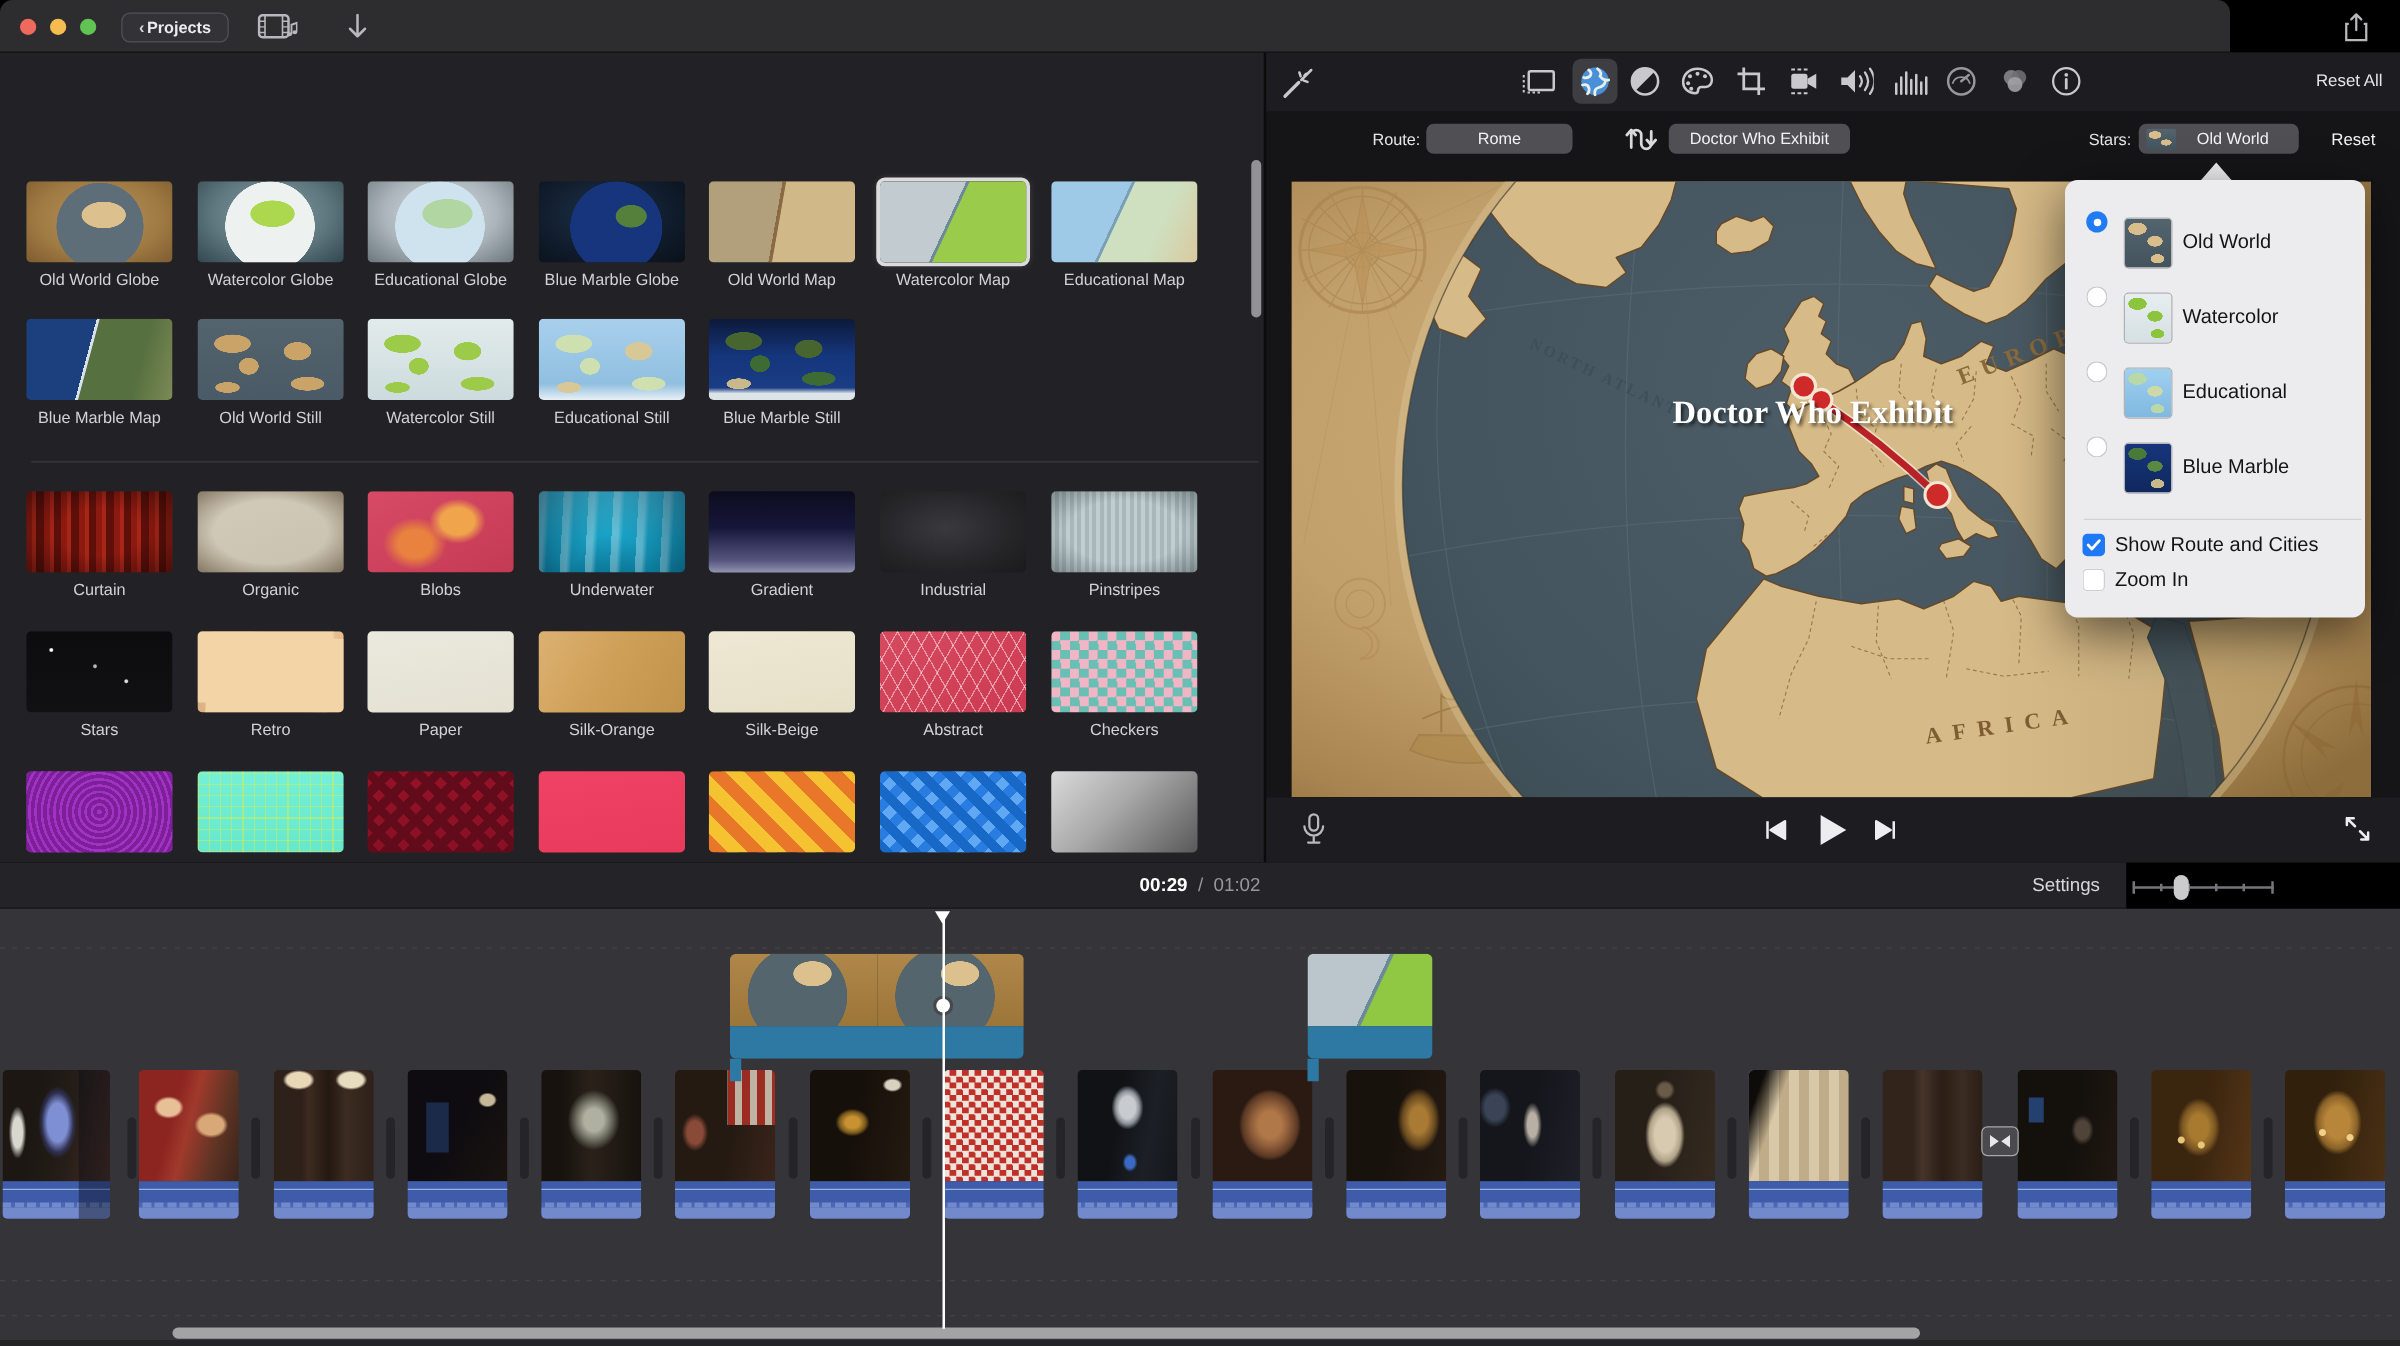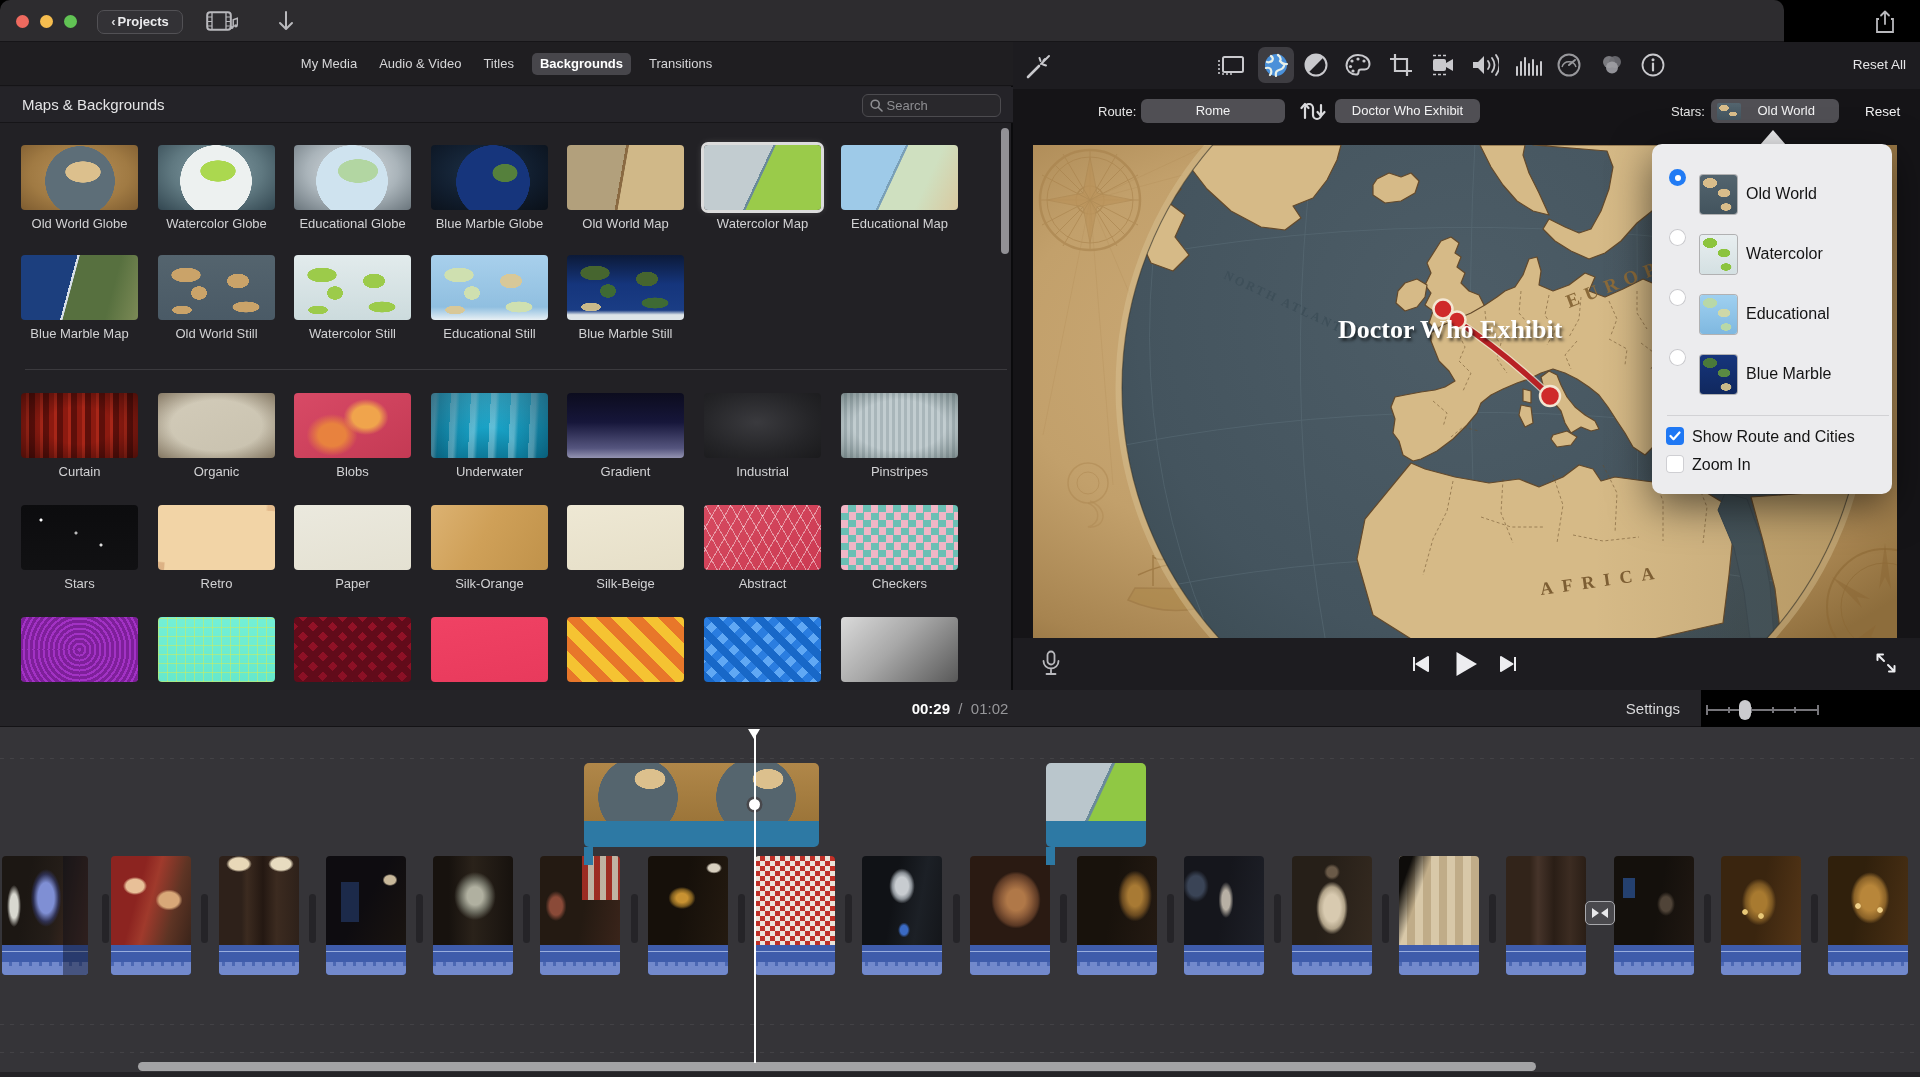--- a/index.html
+++ b/index.html
@@ -91,36 +91,20 @@
   <svg class="abs" style="left:277px;top:11px" width="18" height="22" viewBox="0 0 18 22">
 <path d="M9 1 v16 M3 12 l6 6 6 -6" stroke="#b9b9bd" stroke-width="2" fill="none" stroke-linecap="round" stroke-linejoin="round"></path>
 </svg>
   <svg class="abs" style="left:1875px;top:10px" width="20" height="24" viewBox="0 0 20 24">
 <path d="M4 9 h-2 v13 h16 v-13 h-2" stroke="#b9b9bd" stroke-width="1.8" fill="none"></path>
 <path d="M10 14 v-12 M6 5.5 l4 -4 4 4" stroke="#b9b9bd" stroke-width="1.8" fill="none" stroke-linecap="round" stroke-linejoin="round"></path>
 </svg>
 </div>
 
 <div class="abs" id="leftpanel">
-  <div class="abs" id="tabstrip">
-    <div id="tabs">
-      <div class="tab">My Media</div>
-        <div class="tab">Audio &amp; Video</div>
-        <div class="tab">Titles</div>
-        <div class="tab sel">Backgrounds</div>
-        <div class="tab">Transitions</div>
-    </div>
-  </div>
-  <div class="abs" id="lphead">
-    <div class="abs t">Maps &amp; Backgrounds</div>
-    <div class="abs" id="search"><svg style="vertical-align:-2px" width="13" height="13" viewBox="0 0 13 13">
-          <circle cx="5.2" cy="5.2" r="4" fill="none" stroke="#8e8e92" stroke-width="1.6"></circle>
-          <path d="M8.2 8.2 L12 12" stroke="#8e8e92" stroke-width="1.6" stroke-linecap="round"></path>
-        </svg> Search</div>
-  </div>
   <div class="abs" id="grid">
 <div class="abs" id="sep"></div>
 <div class="thumb" style="left:21px;top:21px;background:radial-gradient(ellipse 30px 18px at 62px 27px,#dcc08d 0 58%,transparent 60%),radial-gradient(circle 35px at 59px 36px,#5d6e78 0 99%,transparent 100%),radial-gradient(ellipse at 50% 45%,#b9925a 0%,#a07a43 60%,#7e5c30 100%)"></div>
 <div class="lbl" style="left:11px;top:92px">Old World Globe</div>
 <div class="thumb" style="left:158px;top:21px;background:radial-gradient(ellipse 30px 18px at 60px 26px,#abd84f 0 58%,transparent 60%),radial-gradient(circle 36px at 58px 36px,#edf1f0 0 99%,transparent 100%),radial-gradient(ellipse at 50% 40%,#87a0a8 0%,#5f7880 55%,#324650 100%)"></div>
 <div class="lbl" style="left:148px;top:92px">Watercolor Globe</div>
 <div class="thumb" style="left:294px;top:21px;background:radial-gradient(ellipse 34px 20px at 64px 26px,#b2d6a2 0 58%,transparent 60%),radial-gradient(circle 36px at 58px 36px,#cfe3ef 0 99%,transparent 100%),radial-gradient(ellipse at 50% 40%,#dde2e5 0%,#aab4ba 55%,#6a757c 100%)"></div>
 <div class="lbl" style="left:284px;top:92px">Educational Globe</div>
 <div class="thumb" style="left:431px;top:21px;background:radial-gradient(ellipse 22px 16px at 74px 28px,#55803c 0 55%,transparent 58%),radial-gradient(circle 37px at 62px 37px,#16357c 0 99%,transparent 100%),radial-gradient(ellipse at 45% 40%,#1d3148 0%,#101c2c 60%,#0a1018 100%)"></div>
 <div class="lbl" style="left:421px;top:92px">Blue Marble Globe</div>
@@ -233,21 +217,21 @@
 </svg>
 <svg class="abs" style="left:628px;top:11px" width="24" height="24" viewBox="0 0 24 24">
  <circle cx="12" cy="12" r="10.5" fill="none" stroke="#c9c9cd" stroke-width="1.8"></circle>
  <path d="M12 10.5 v7" stroke="#c9c9cd" stroke-width="2.2" stroke-linecap="round"></path>
  <circle cx="12" cy="6.8" r="1.5" fill="#c9c9cd"></circle>
 </svg>
       <div class="abs" id="resetall">Reset All</div>
     </div>
   <div class="abs" id="routerow">
 <div class="rlabel" style="left:85px">Route:</div>
-<div class="rbtn" style="left:128px;width:144px">Rome</div>
+<div class="rbtn" style="left:128px;width:117px">Rome</div>
 <svg class="abs" style="left:287px;top:10px" width="27" height="23" viewBox="0 0 27 23">
  <path d="M5 18 V8 a4 4 0 0 1 8 0 v7 a4 4 0 0 0 8 0 V5" stroke="#d9d9dc" stroke-width="2.2" fill="none" stroke-linecap="round"></path>
  <path d="M1.5 8 L5 4 l3.5 4 M17.5 12 l3.5 4 3.5 -4" fill="none" stroke="#d9d9dc" stroke-width="2.2" stroke-linecap="round" stroke-linejoin="round"></path>
 </svg>
 <div class="rbtn" style="left:322px;width:145px">Doctor Who Exhibit</div>
 <div class="rlabel" style="left:658px">Stars:</div>
 <div class="rbtn" style="left:698px;width:128px;text-align:right;padding-right:24px">Old World</div>
 <div class="abs" style="left:704px;top:13px;width:24px;height:17px;border-radius:2px;overflow:hidden;background:
 radial-gradient(ellipse 8px 5px at 7px 5px,#d9bd8a 0 60%,transparent 62%),
 radial-gradient(ellipse 7px 4px at 16px 11px,#d9bd8a 0 60%,transparent 62%),

